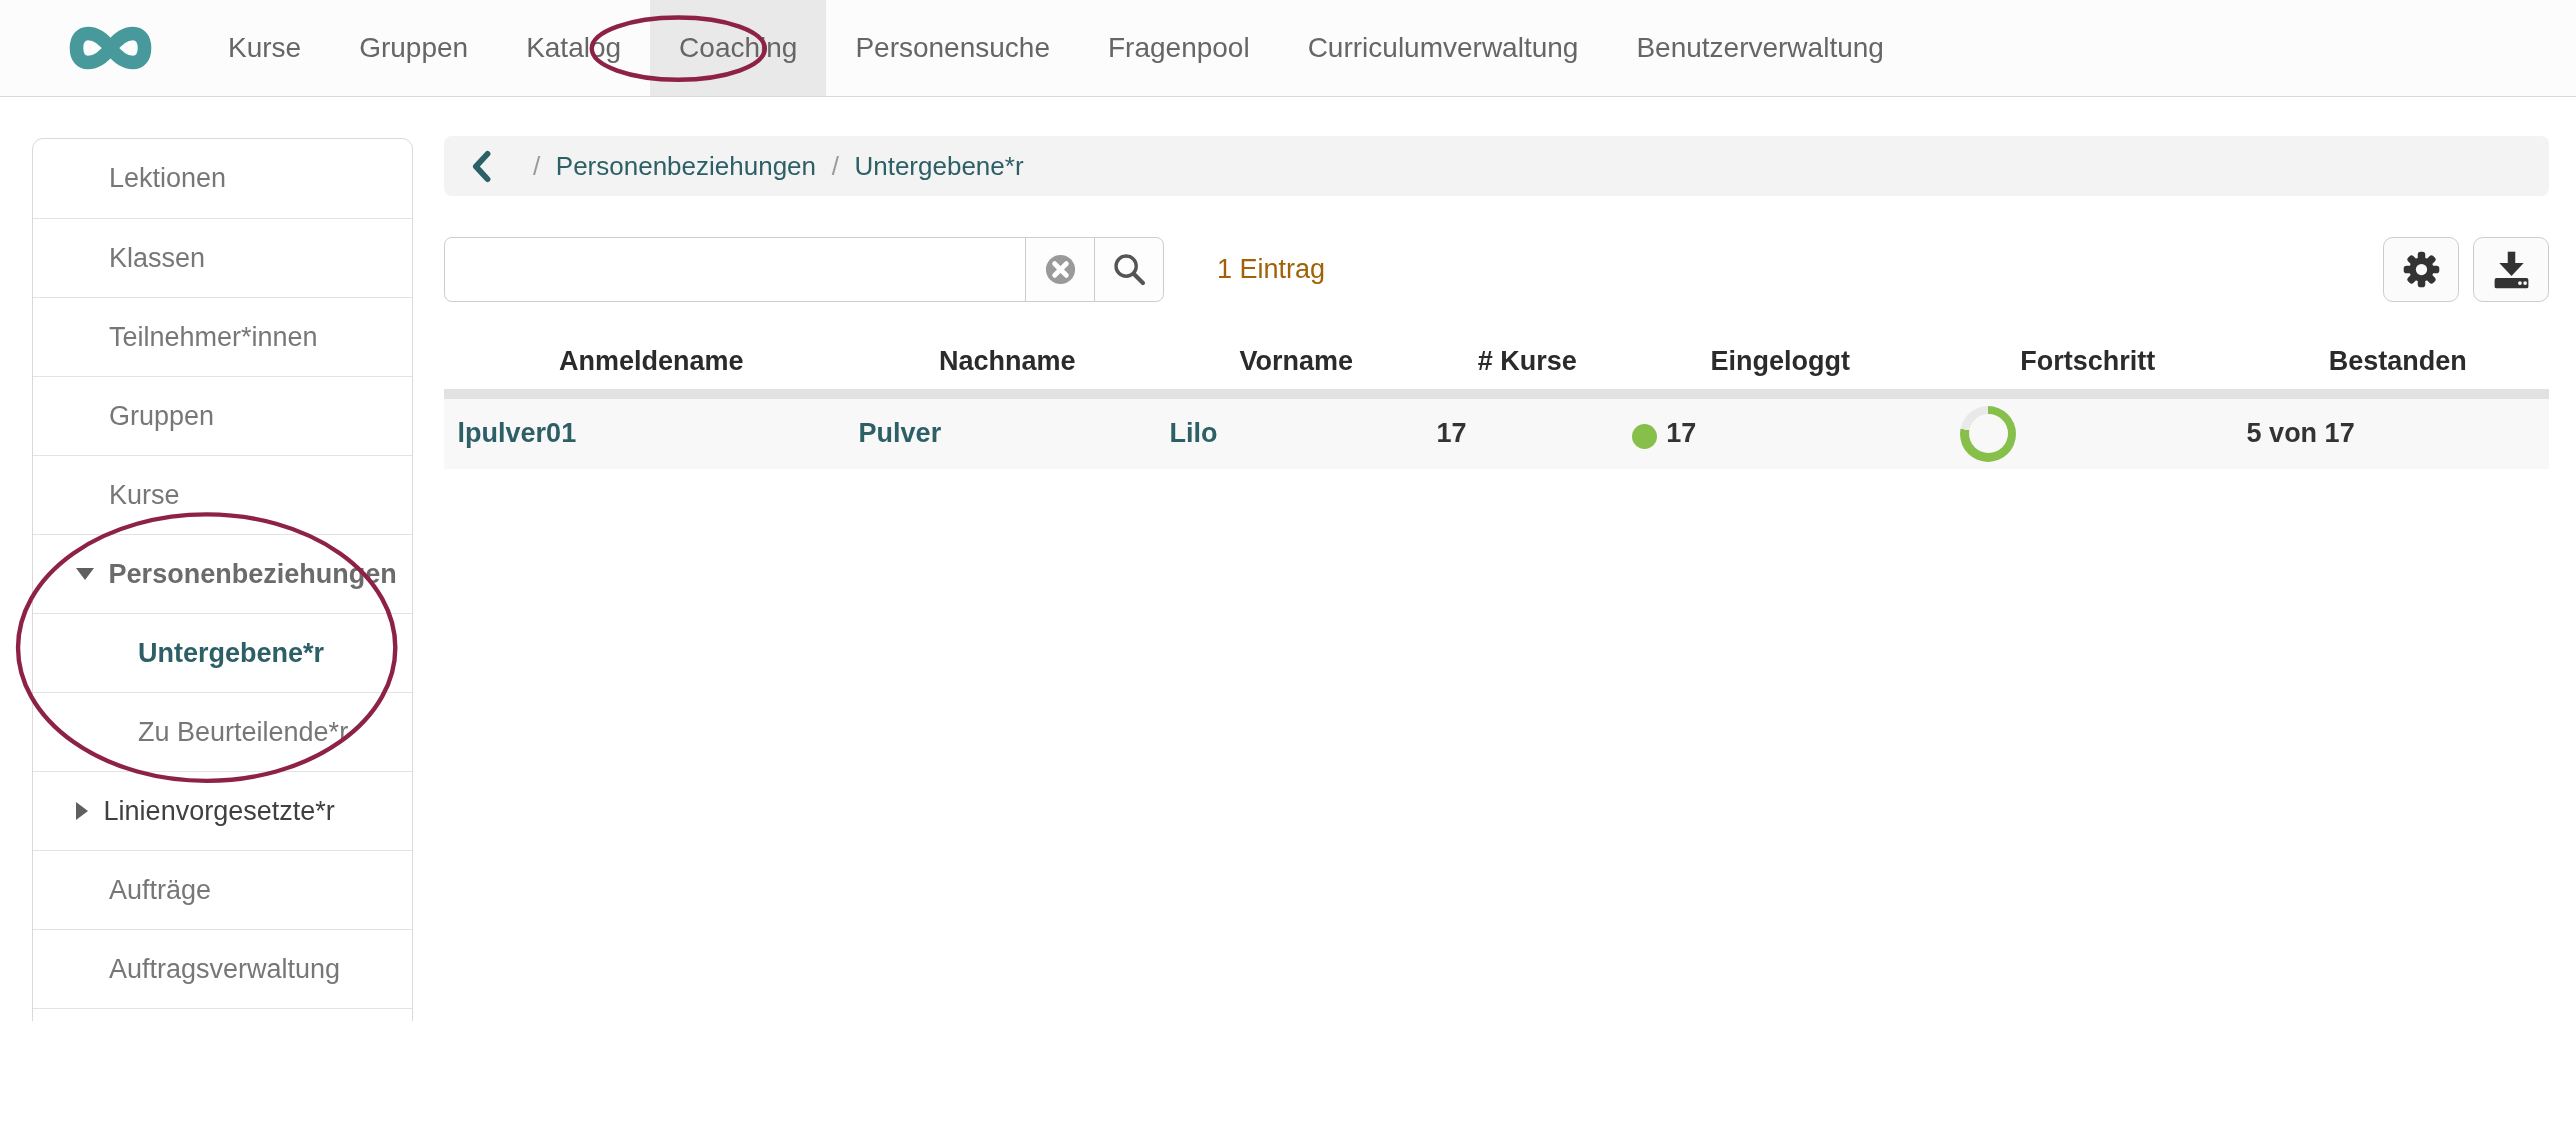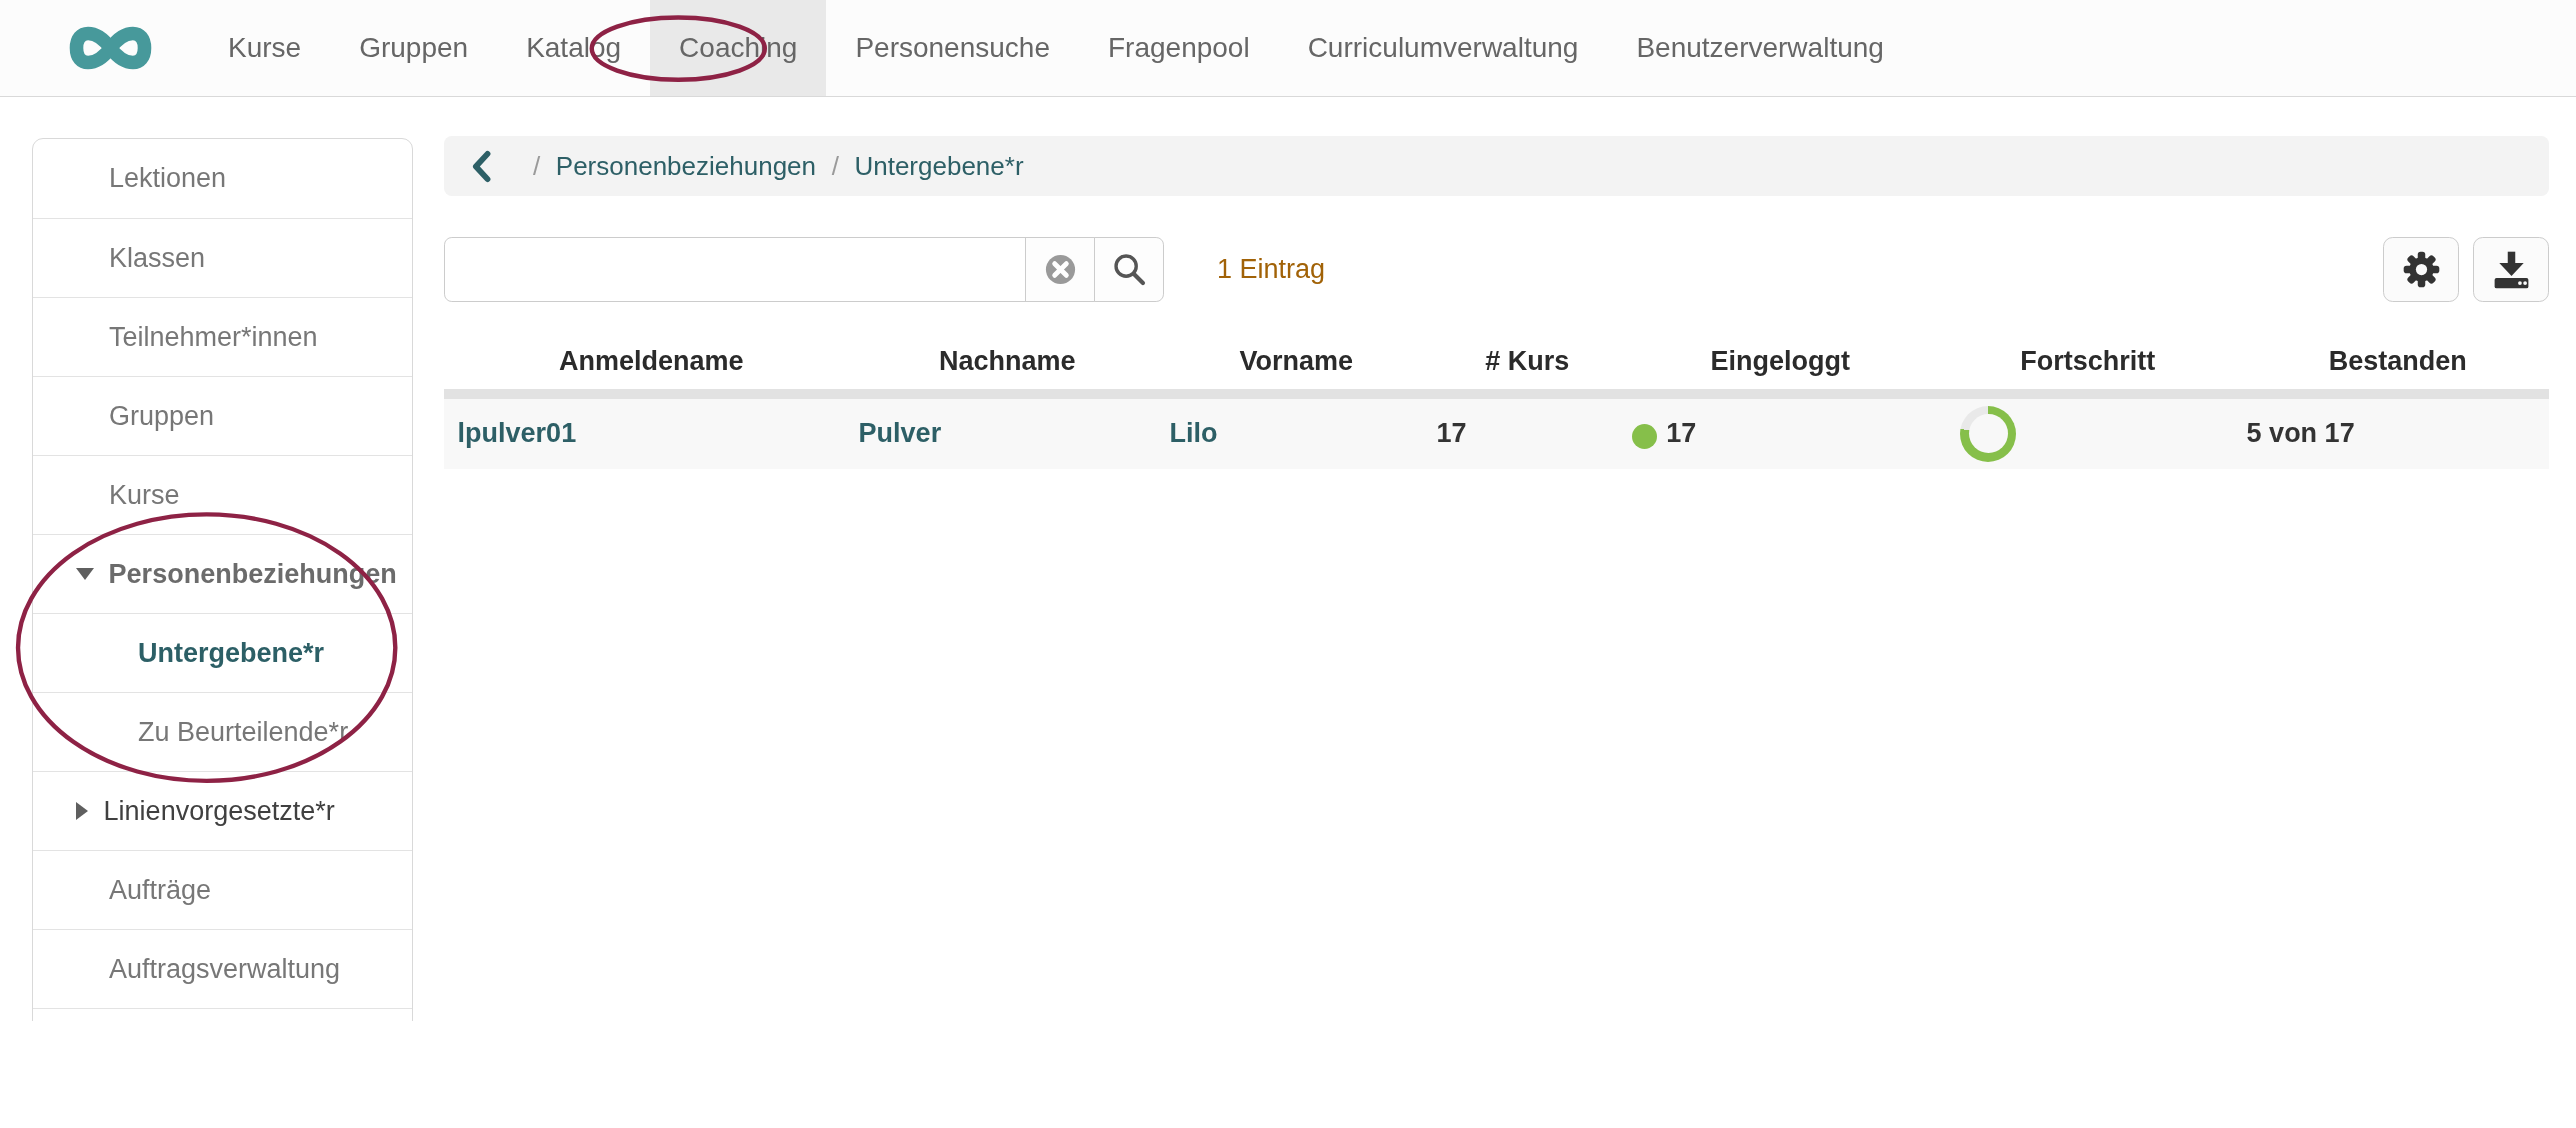--- a/index.html
+++ b/index.html
@@ -203,21 +203,21 @@
           </svg>
         </span>
       </div>
     </div>
 
     <div class="table">
       <div class="trow thead">
         <div>Anmeldename</div>
         <div>Nachname</div>
         <div>Vorname</div>
-        <div># Kurs</div>
+        <div># Kurse</div>
         <div>Eingeloggt</div>
         <div>Fortschritt</div>
         <div>Bestanden</div>
       </div>
       <div class="header-shadow"></div>
       <div class="trow tbody-row">
         <div>
             <span class="cell-link">lpulver01</span>
           </div>
         <div>

